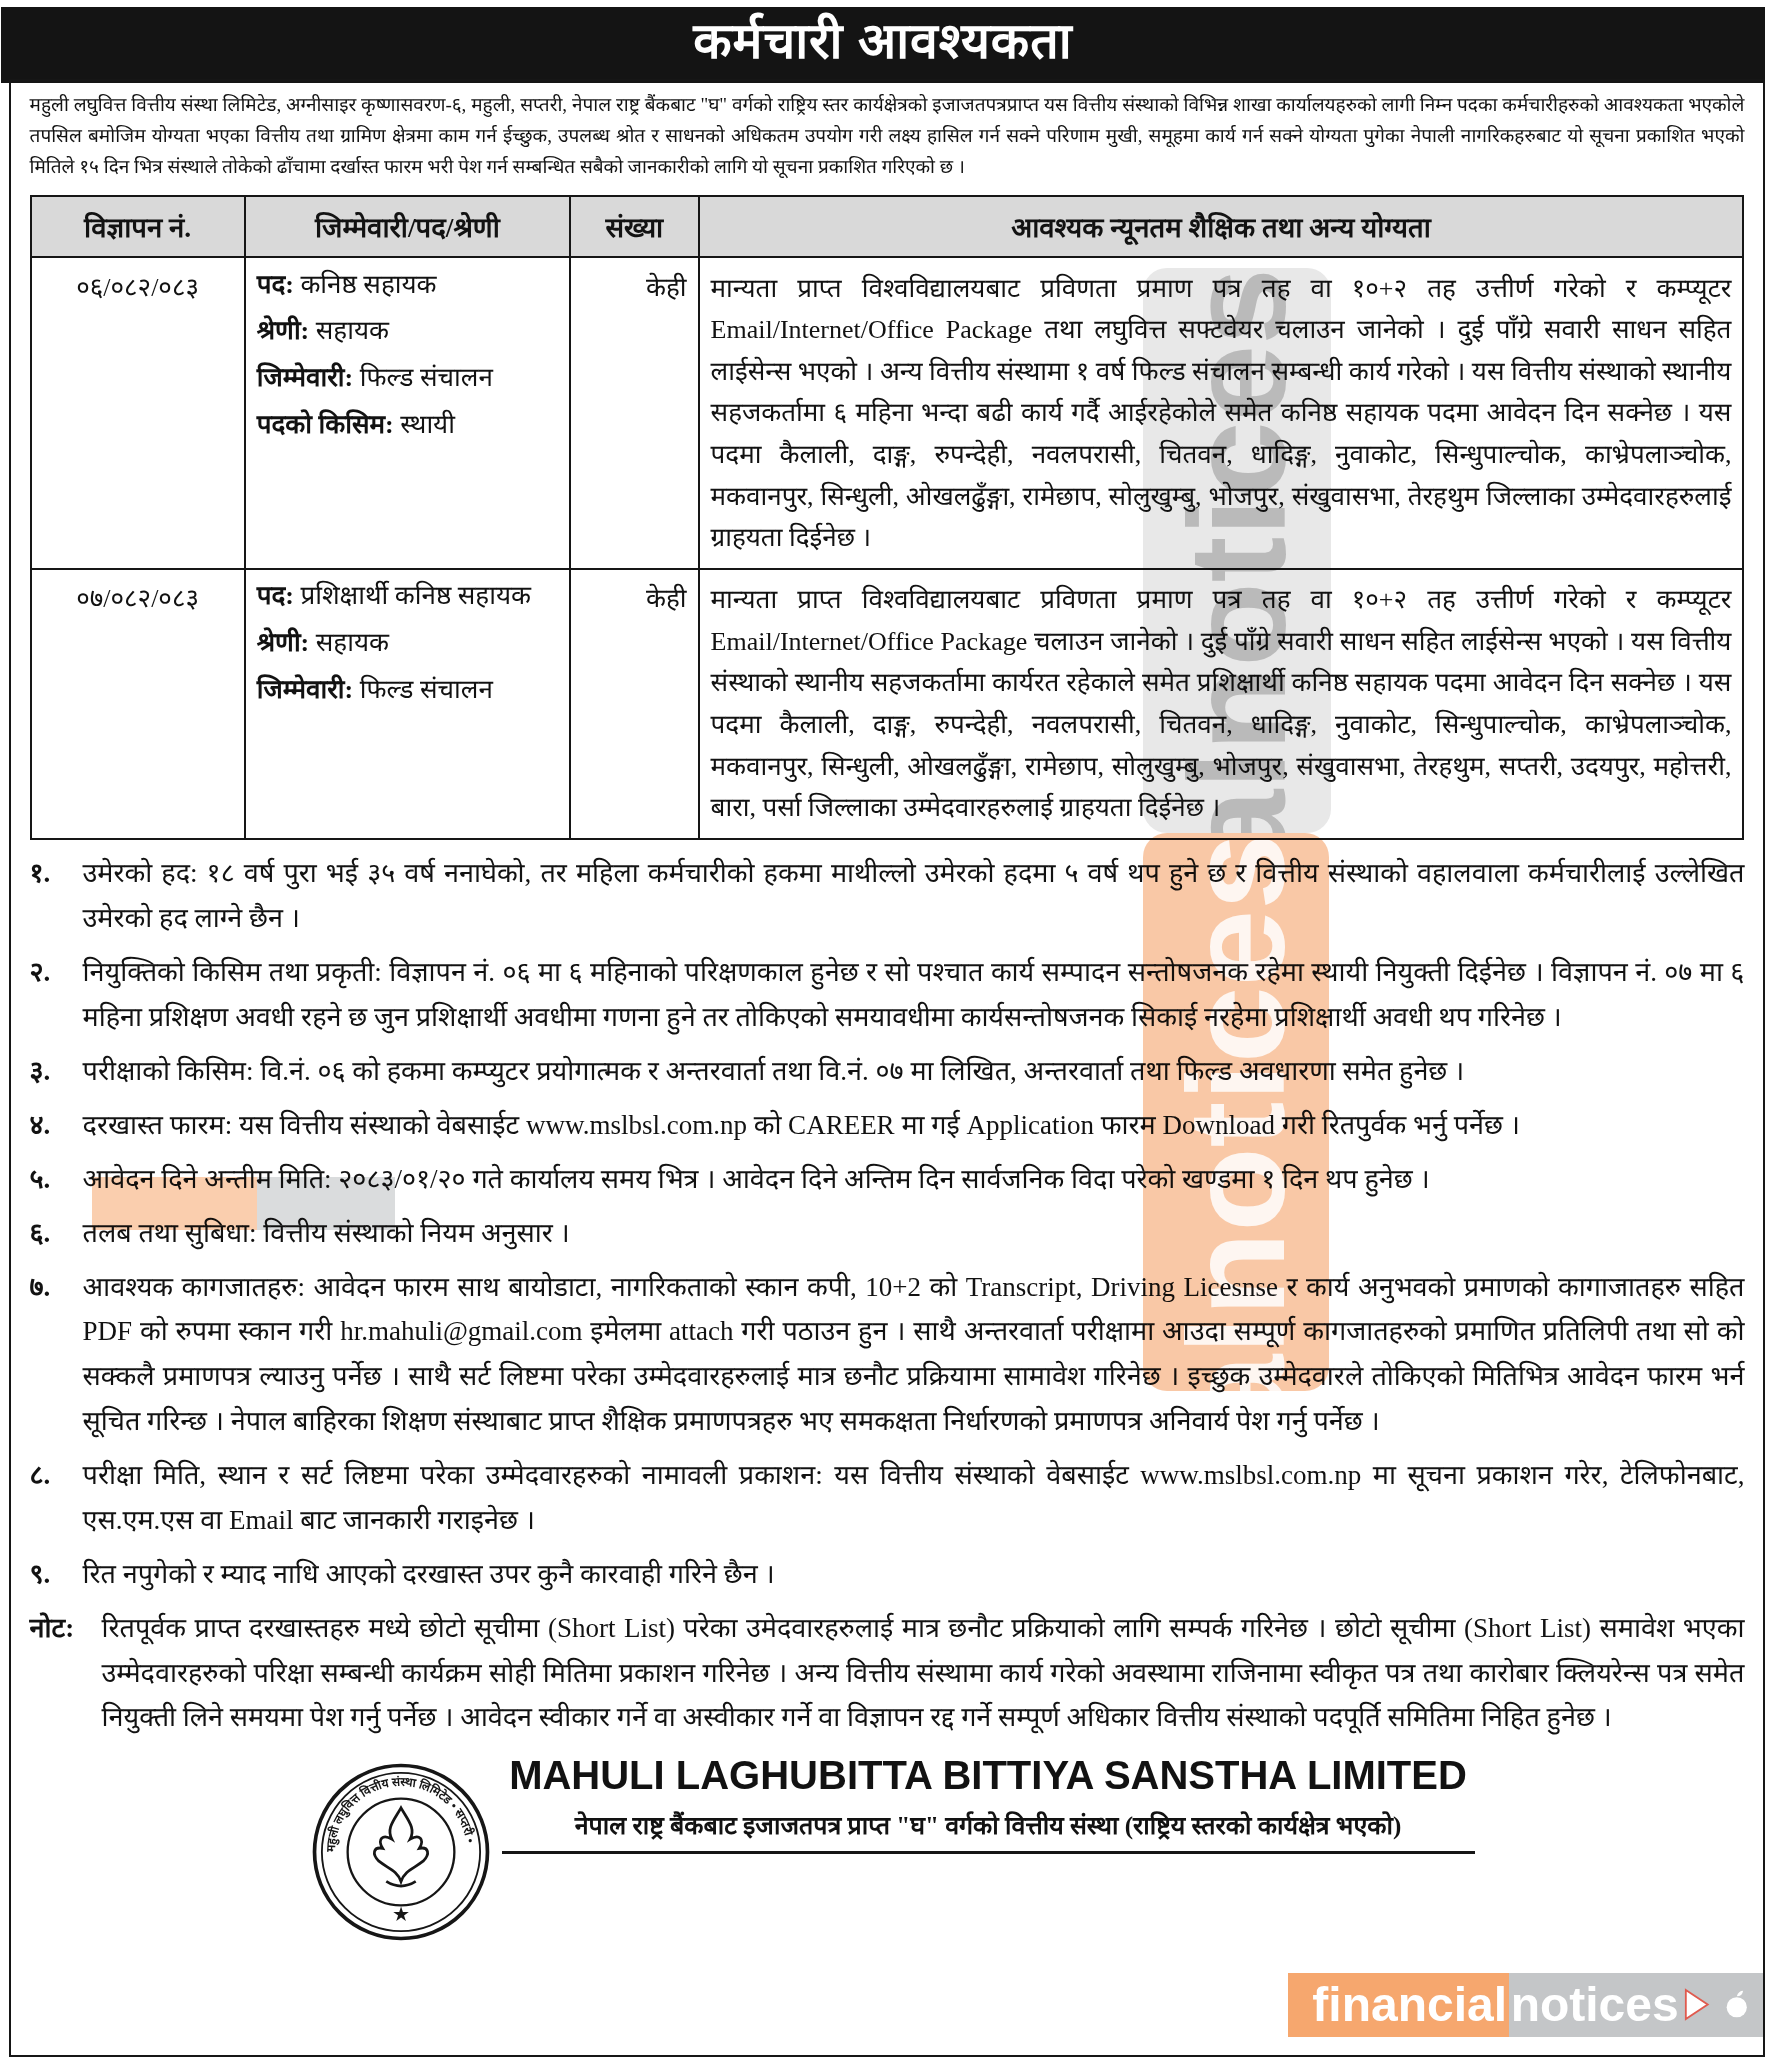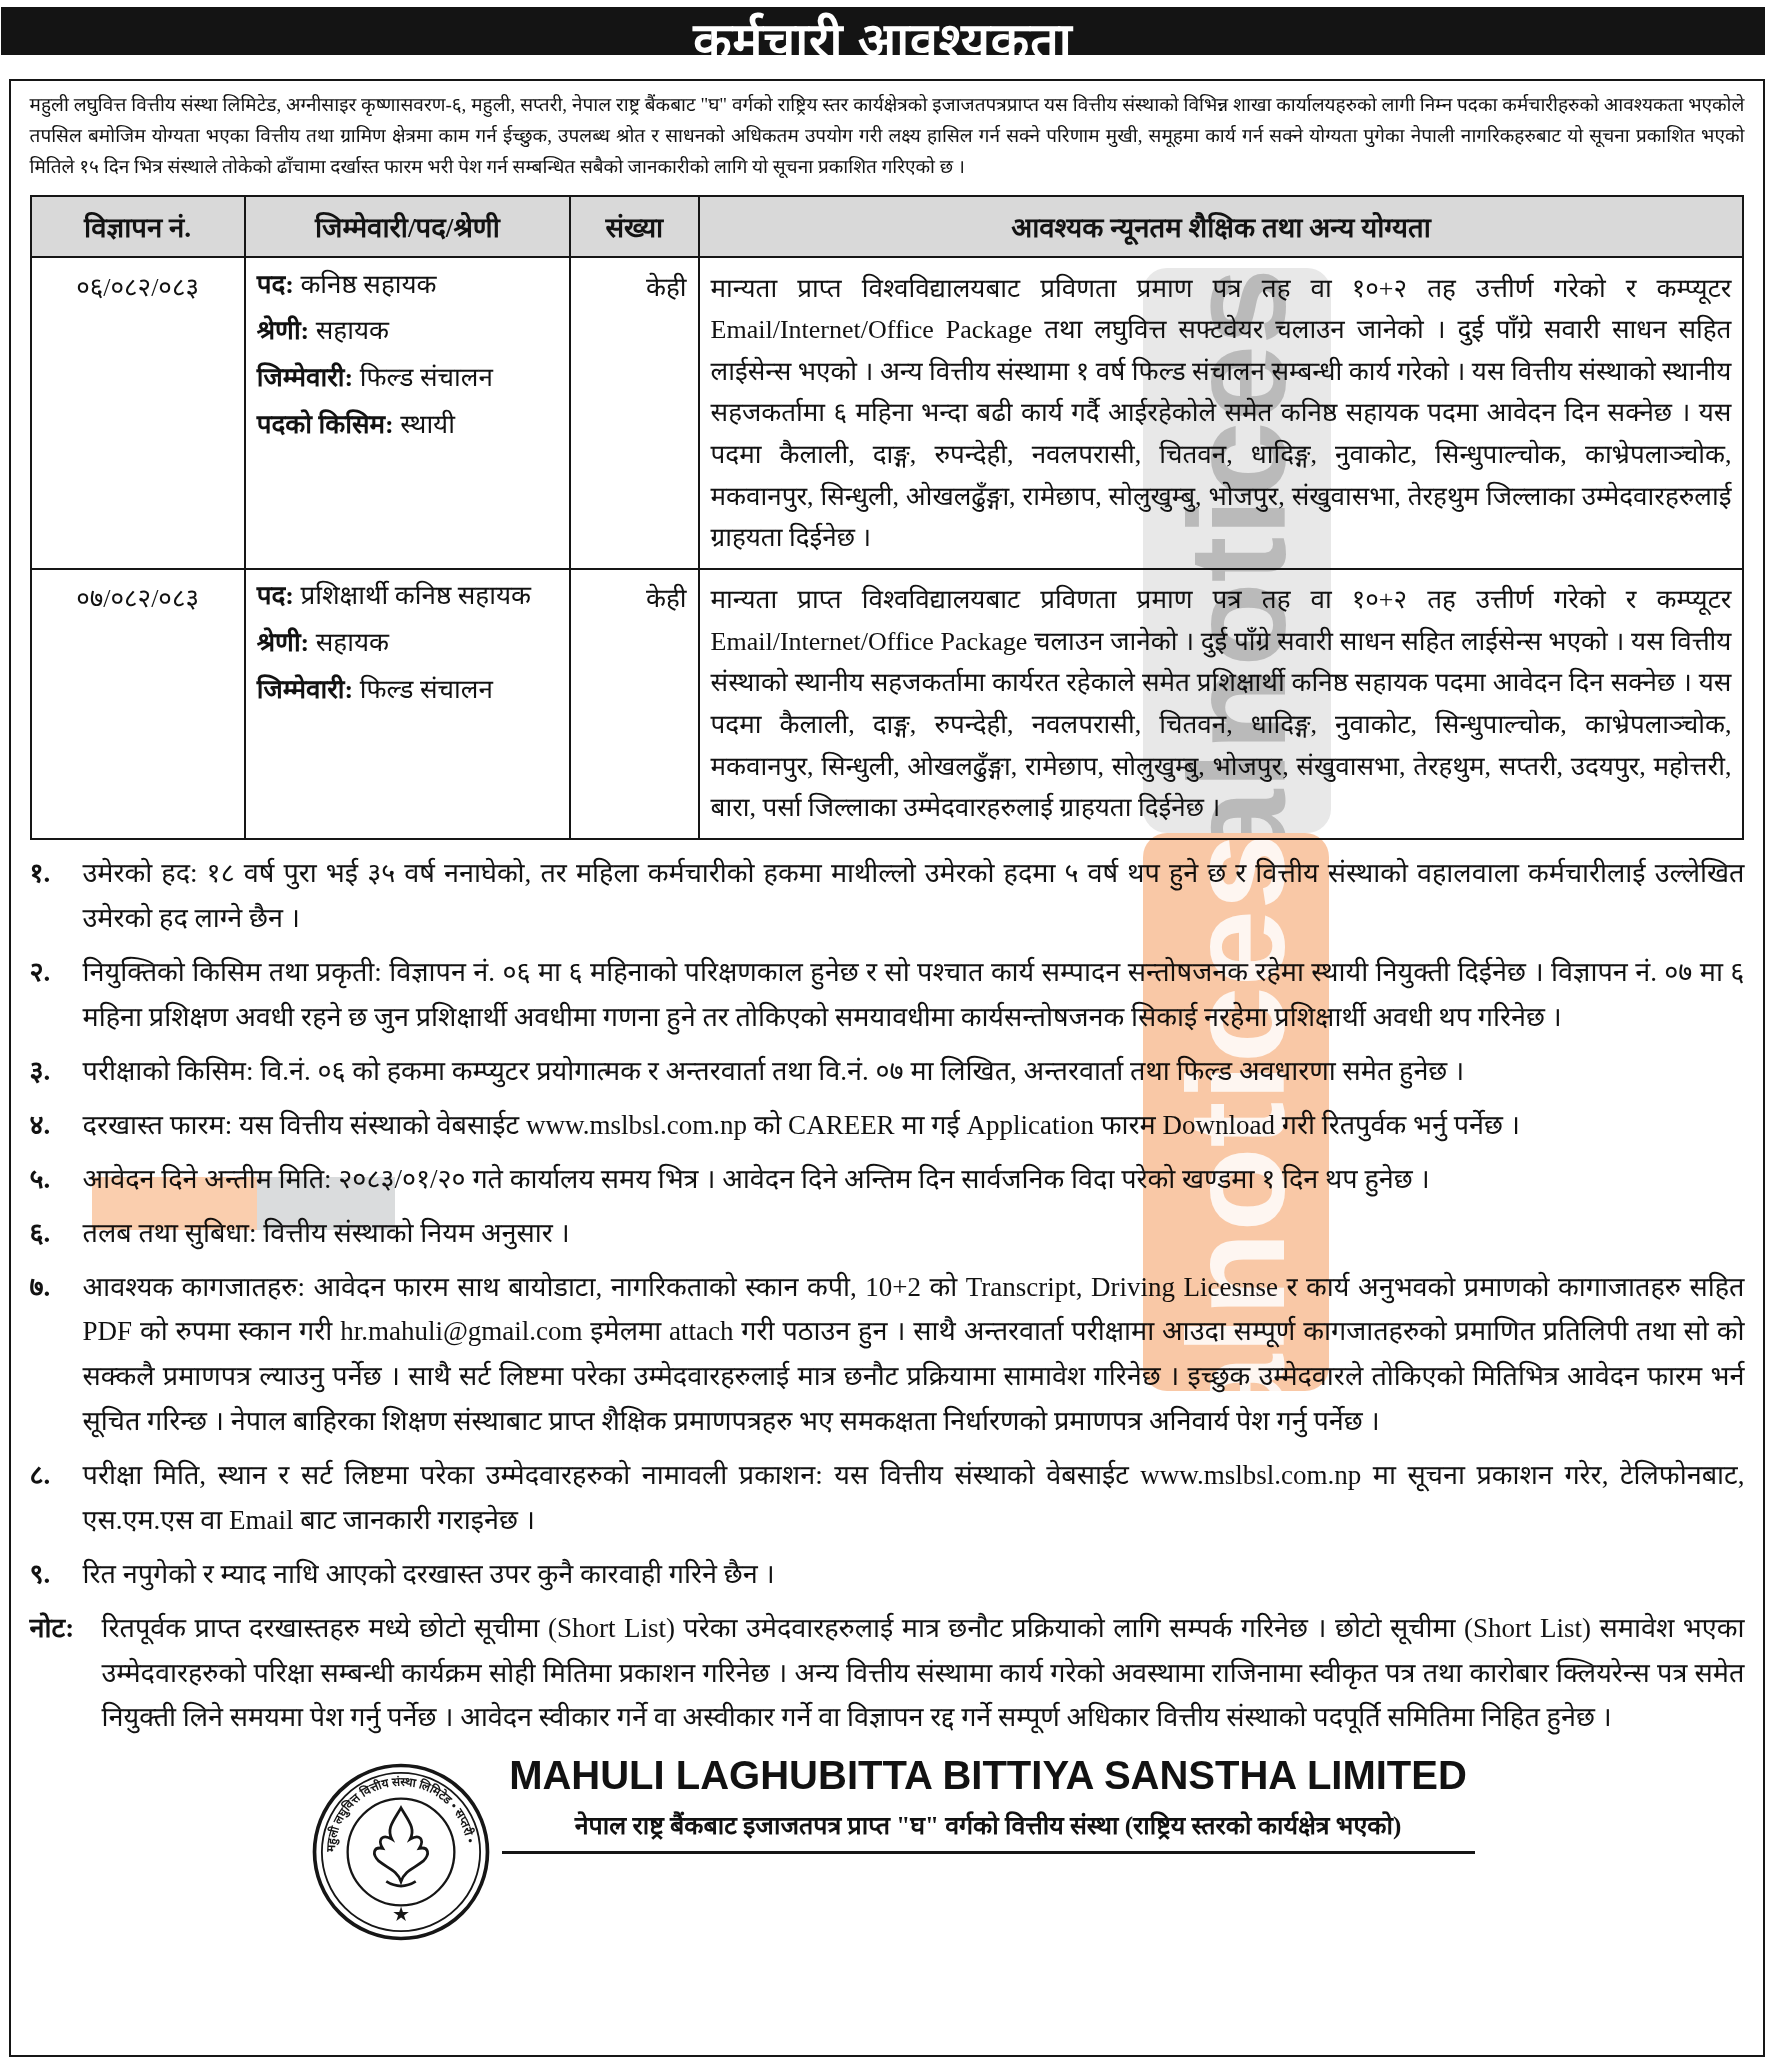--- a/index.html
+++ b/index.html
@@ -1,18 +1,18 @@
 <!DOCTYPE html>
 <html style="font-size:14.7px"><head>
 <meta charset="utf-8">
 <style>
   html,body{margin:0;padding:0;background:#e8e8e8;}
   .page{position:relative;width:1774px;height:2064px;background:#fff;margin:0 auto;
         font-family:"Liberation Serif","DejaVu Serif",serif;color:#121212;overflow:hidden;}
-  .titlebar{position:absolute;left:1px;right:9.2px;top:7.3px;height:48px;background:#141414;
+  .titlebar{position:absolute;left:1px;right:9.2px;top:7.3px;height:76px;background:#141414;
         color:#fff;text-align:center;font-family:"Liberation Sans","DejaVu Sans",sans-serif;
         font-weight:bold;font-size:50px;line-height:68px;letter-spacing:0.9px;}
   .frame{position:absolute;left:9.2px;right:9.2px;top:79px;bottom:7.3px;border:2.8px solid #161616;
         padding:9.2px 18.4px 5.5px 18.4px;box-sizing:border-box;}
   .subtitle{text-align:center;font-weight:bold;font-size:27.5px;margin:1.8px 0 9.2px 0;}
   .intro{font-size:19px;line-height:1.62;text-align:justify;margin-bottom:13px;}
   table.vac{width:100%;border-collapse:collapse;border:2.8px solid #161616;padding-left:16px;}
   table.vac th{background:#d9d9d9;border:2.8px solid #161616;font-size:27.5px;padding:11px 7.3px;font-weight:bold;}
   table.vac td{border:2.8px solid #161616;font-size:26px;vertical-align:top;padding:9.2px 11px;}
   td.adno{text-align:center;font-size:27px;white-space:nowrap;}
@@ -184,15 +184,31 @@
     <span class="wm-txt">financialnotices</span>
   </div>
   <div class="wm-band wm-orange">
     <span class="wm-txt">financialnotices</span>
   </div>
   <div class="wm-chip">
       <span class="c1"></span>
       <span class="c2"></span>
     </div>
 
+  <div class="brandbox">
+    <span class="half h1">financial</span>
+    <span class="half h2">
+      <span>notices</span>
+      <span class="brand-icons">
+        <svg width="31" height="33" viewBox="0 0 34 36">
+          <path d="M2 2 L26 18 L2 34 Z" fill="#fff"></path>
+          <path d="M2 2 L26 18 L2 34 Z" fill="none" stroke="#e05a4e" stroke-width="2"></path>
+        </svg>
+        <svg width="27.5" height="33" viewBox="0 0 30 36">
+          <circle cx="15" cy="21" r="11" fill="#fff"></circle>
+          <path d="M15 9 q2 -6 7 -6 q-1 6 -7 6" fill="#fff"></path>
+        </svg>
+      </span>
+    </span>
+  </div>
 
 </div>
 
 
 </body></html>

